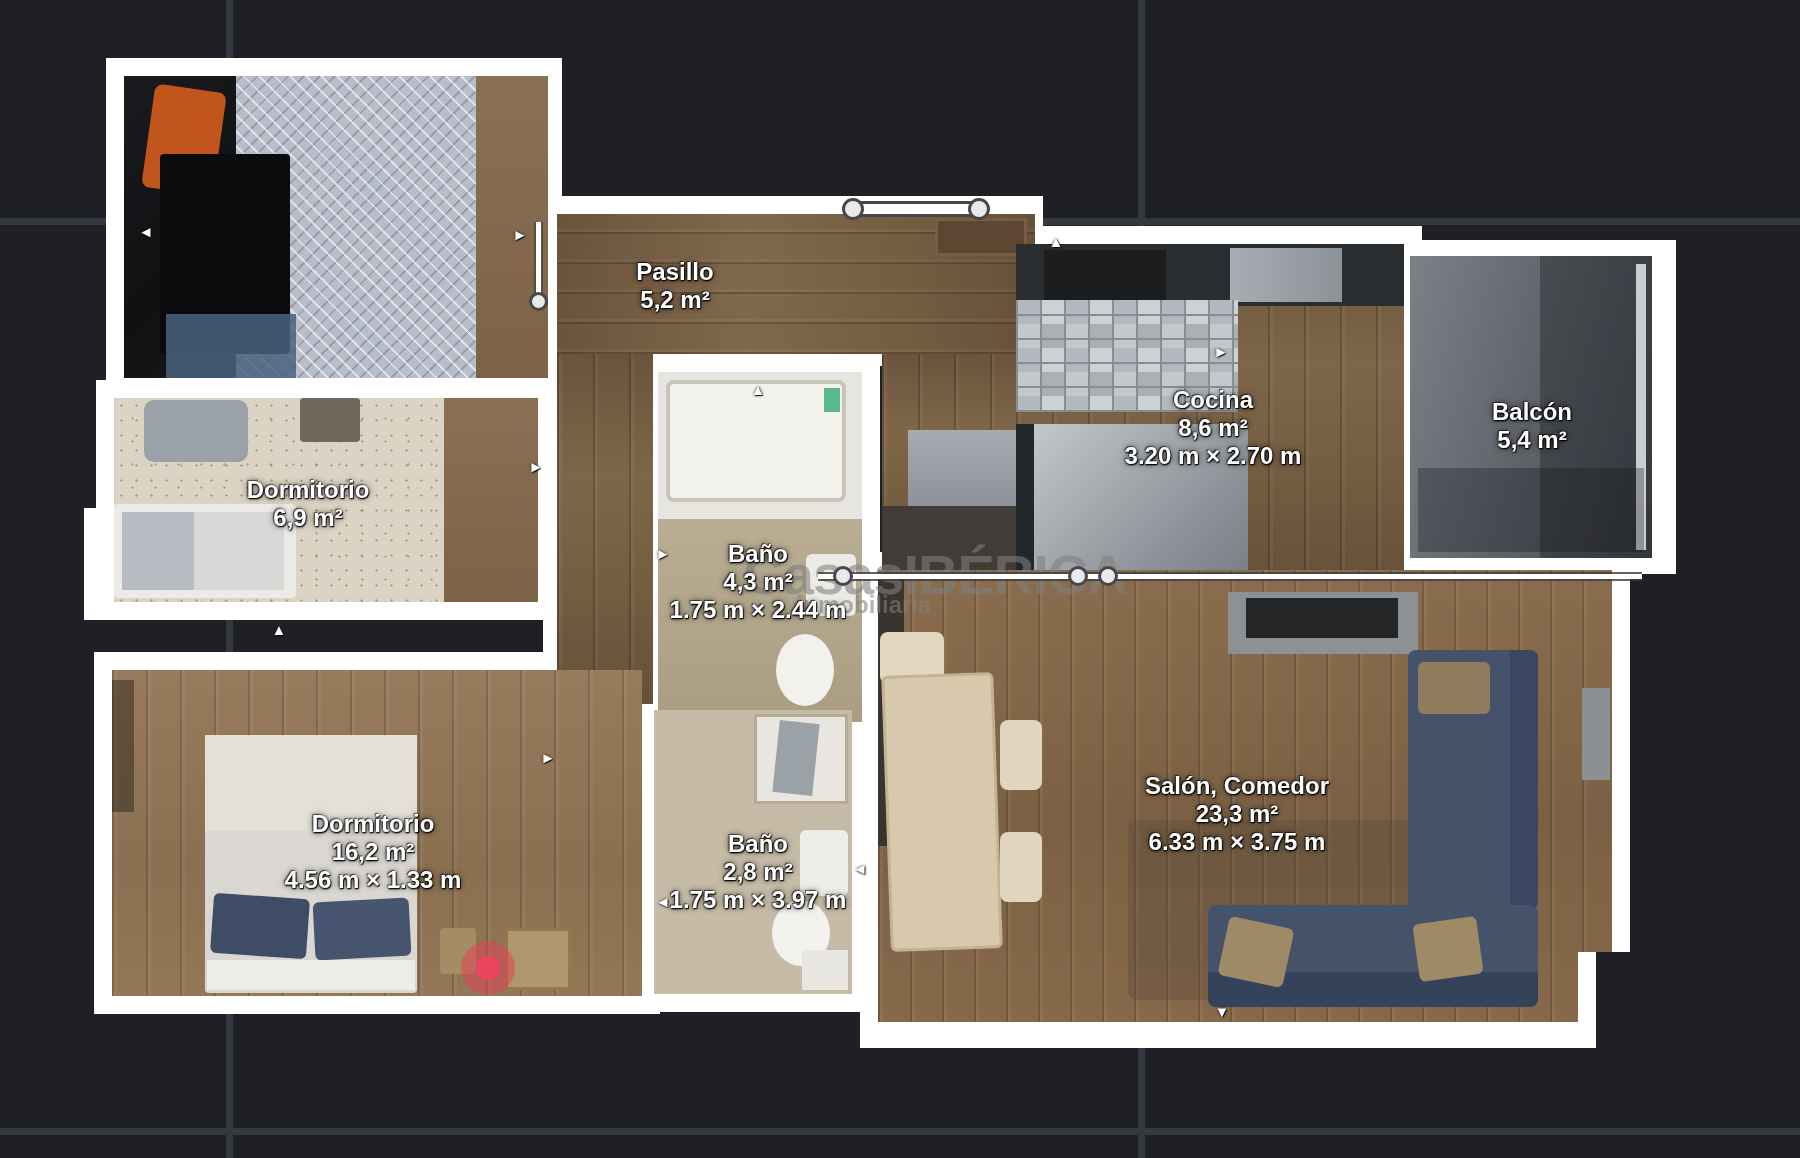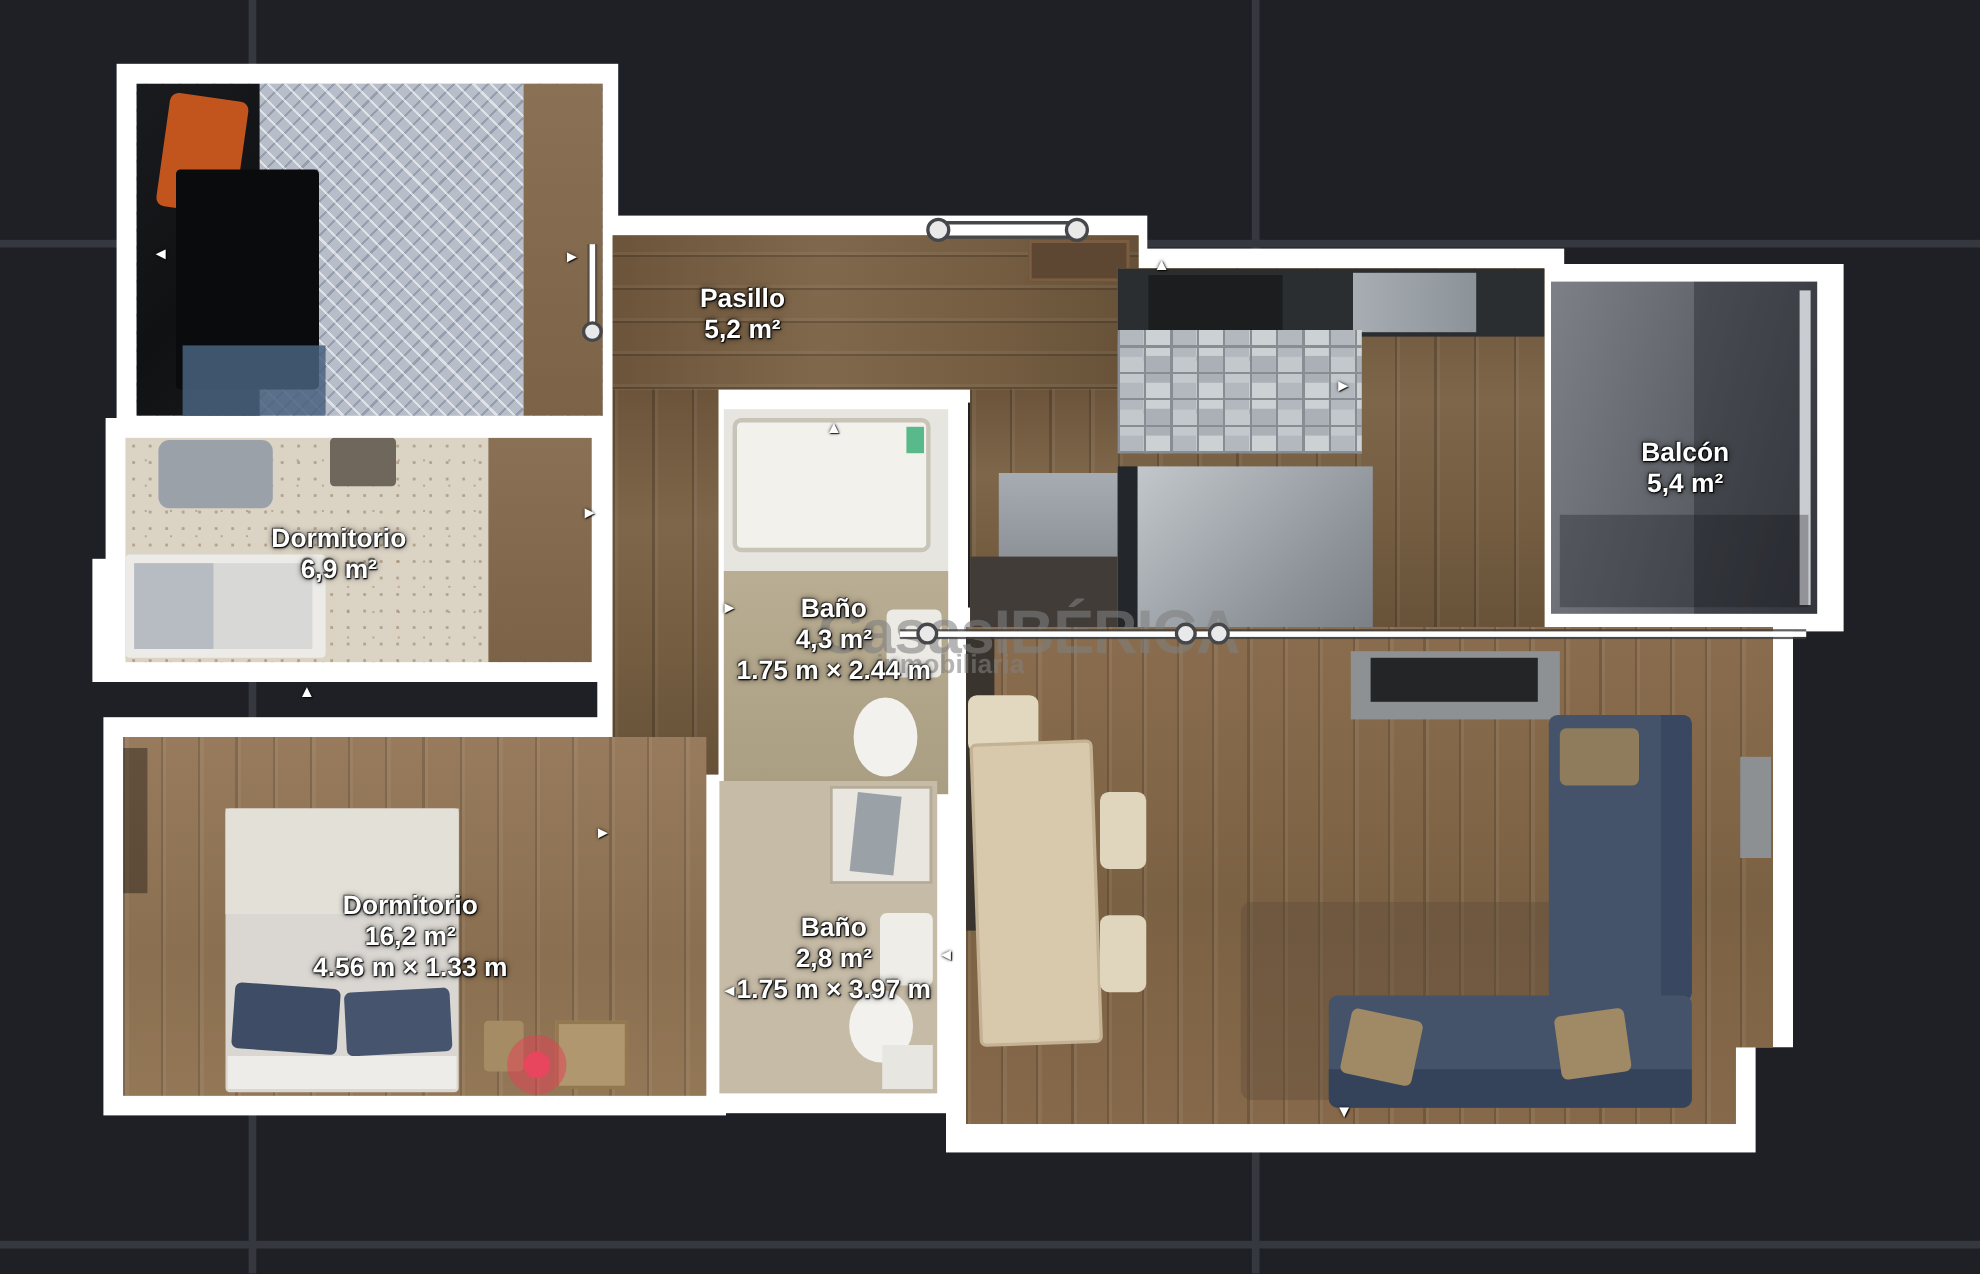--- a/index.html
+++ b/index.html
@@ -192,20 +192,25 @@
 
   <div class="marker-outer" style="left:461px;top:941px;width:54px;height:54px;">
     <div class="marker-inner"></div>
   </div>
 
   <div class="room-label" style="left:675px;top:258px;">
     <span>Pasillo</span>
     <span>5,2 m²</span>
     <span></span>
   </div>
+  <div class="room-label" style="left:1213px;top:386px;">
+    <span>Cocina</span>
+    <span>8,6 m²</span>
+    <span>3.20 m × 2.70 m</span>
+  </div>
   <div class="room-label" style="left:1532px;top:398px;">
     <span>Balcón</span>
     <span>5,4 m²</span>
     <span></span>
   </div>
   <div class="room-label" style="left:308px;top:476px;">
     <span>Dormitorio</span>
     <span>6,9 m²</span>
     <span></span>
   </div>
@@ -217,14 +222,19 @@
   <div class="room-label" style="left:373px;top:810px;">
     <span>Dormitorio</span>
     <span>16,2 m²</span>
     <span>4.56 m × 1.33 m</span>
   </div>
   <div class="room-label" style="left:758px;top:830px;">
     <span>Baño</span>
     <span>2,8 m²</span>
     <span>1.75 m × 3.97 m</span>
   </div>
+  <div class="room-label" style="left:1237px;top:772px;">
+    <span>Salón, Comedor</span>
+    <span>23,3 m²</span>
+    <span>6.33 m × 3.75 m</span>
+  </div>
 
 </div>
 
 </body></html>

